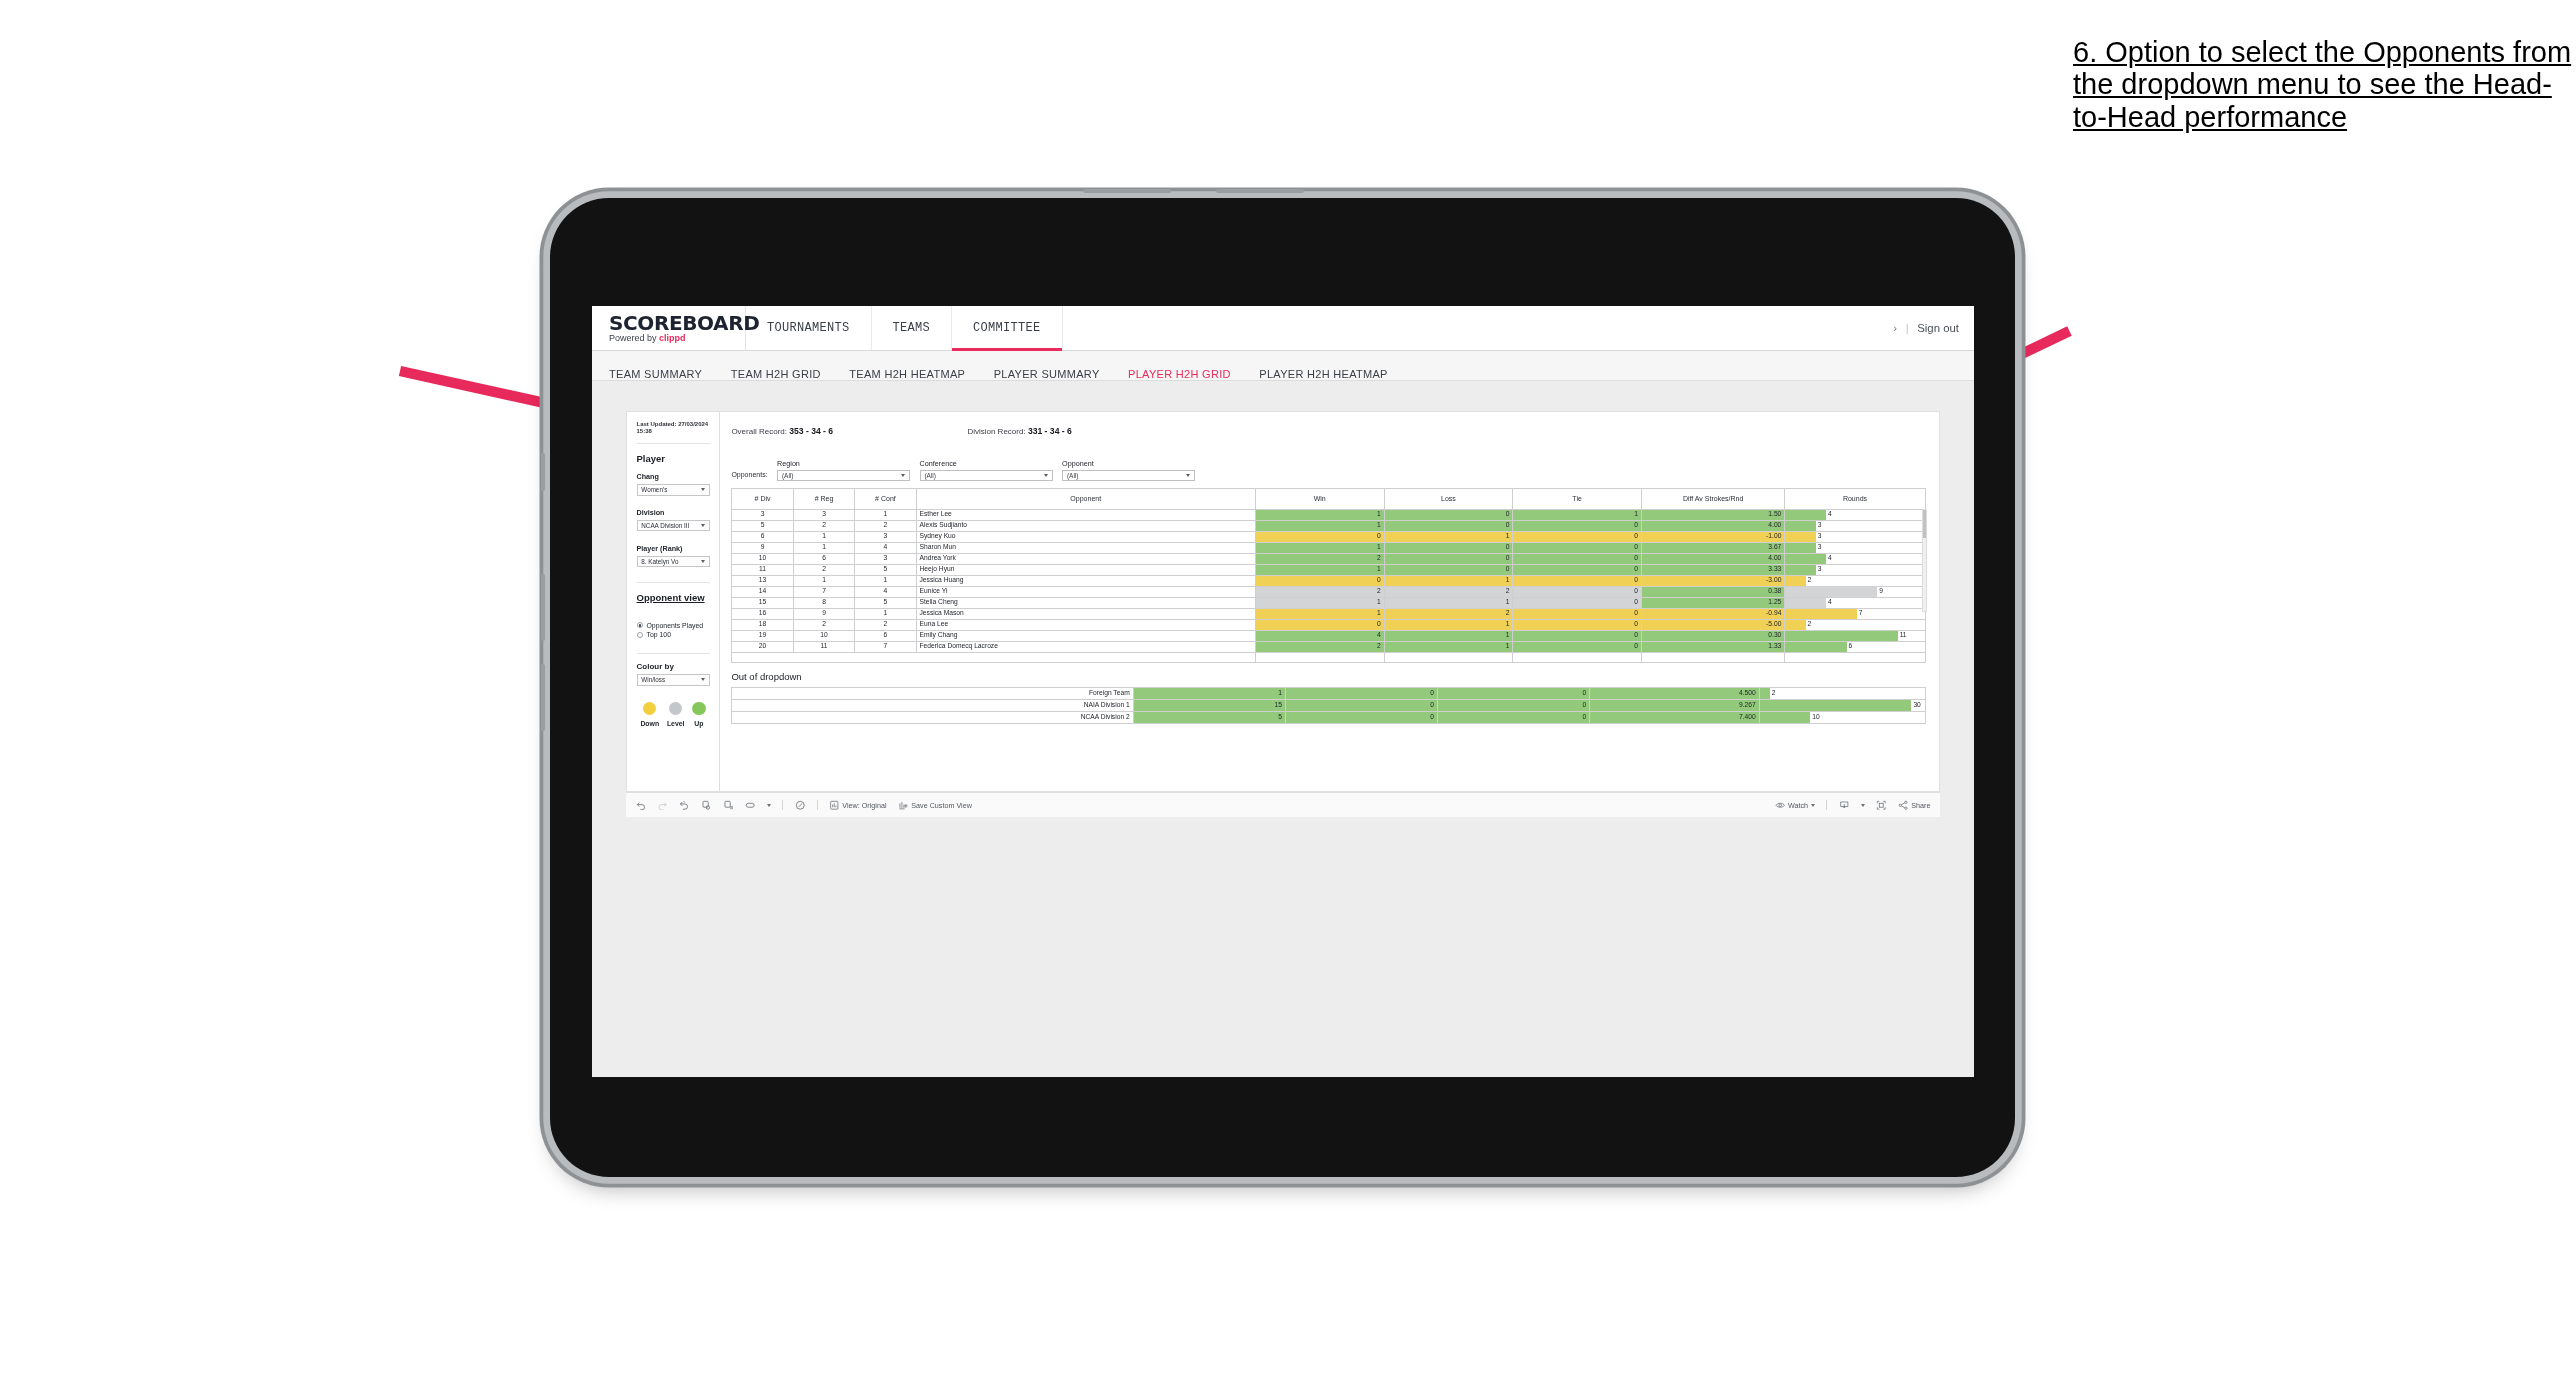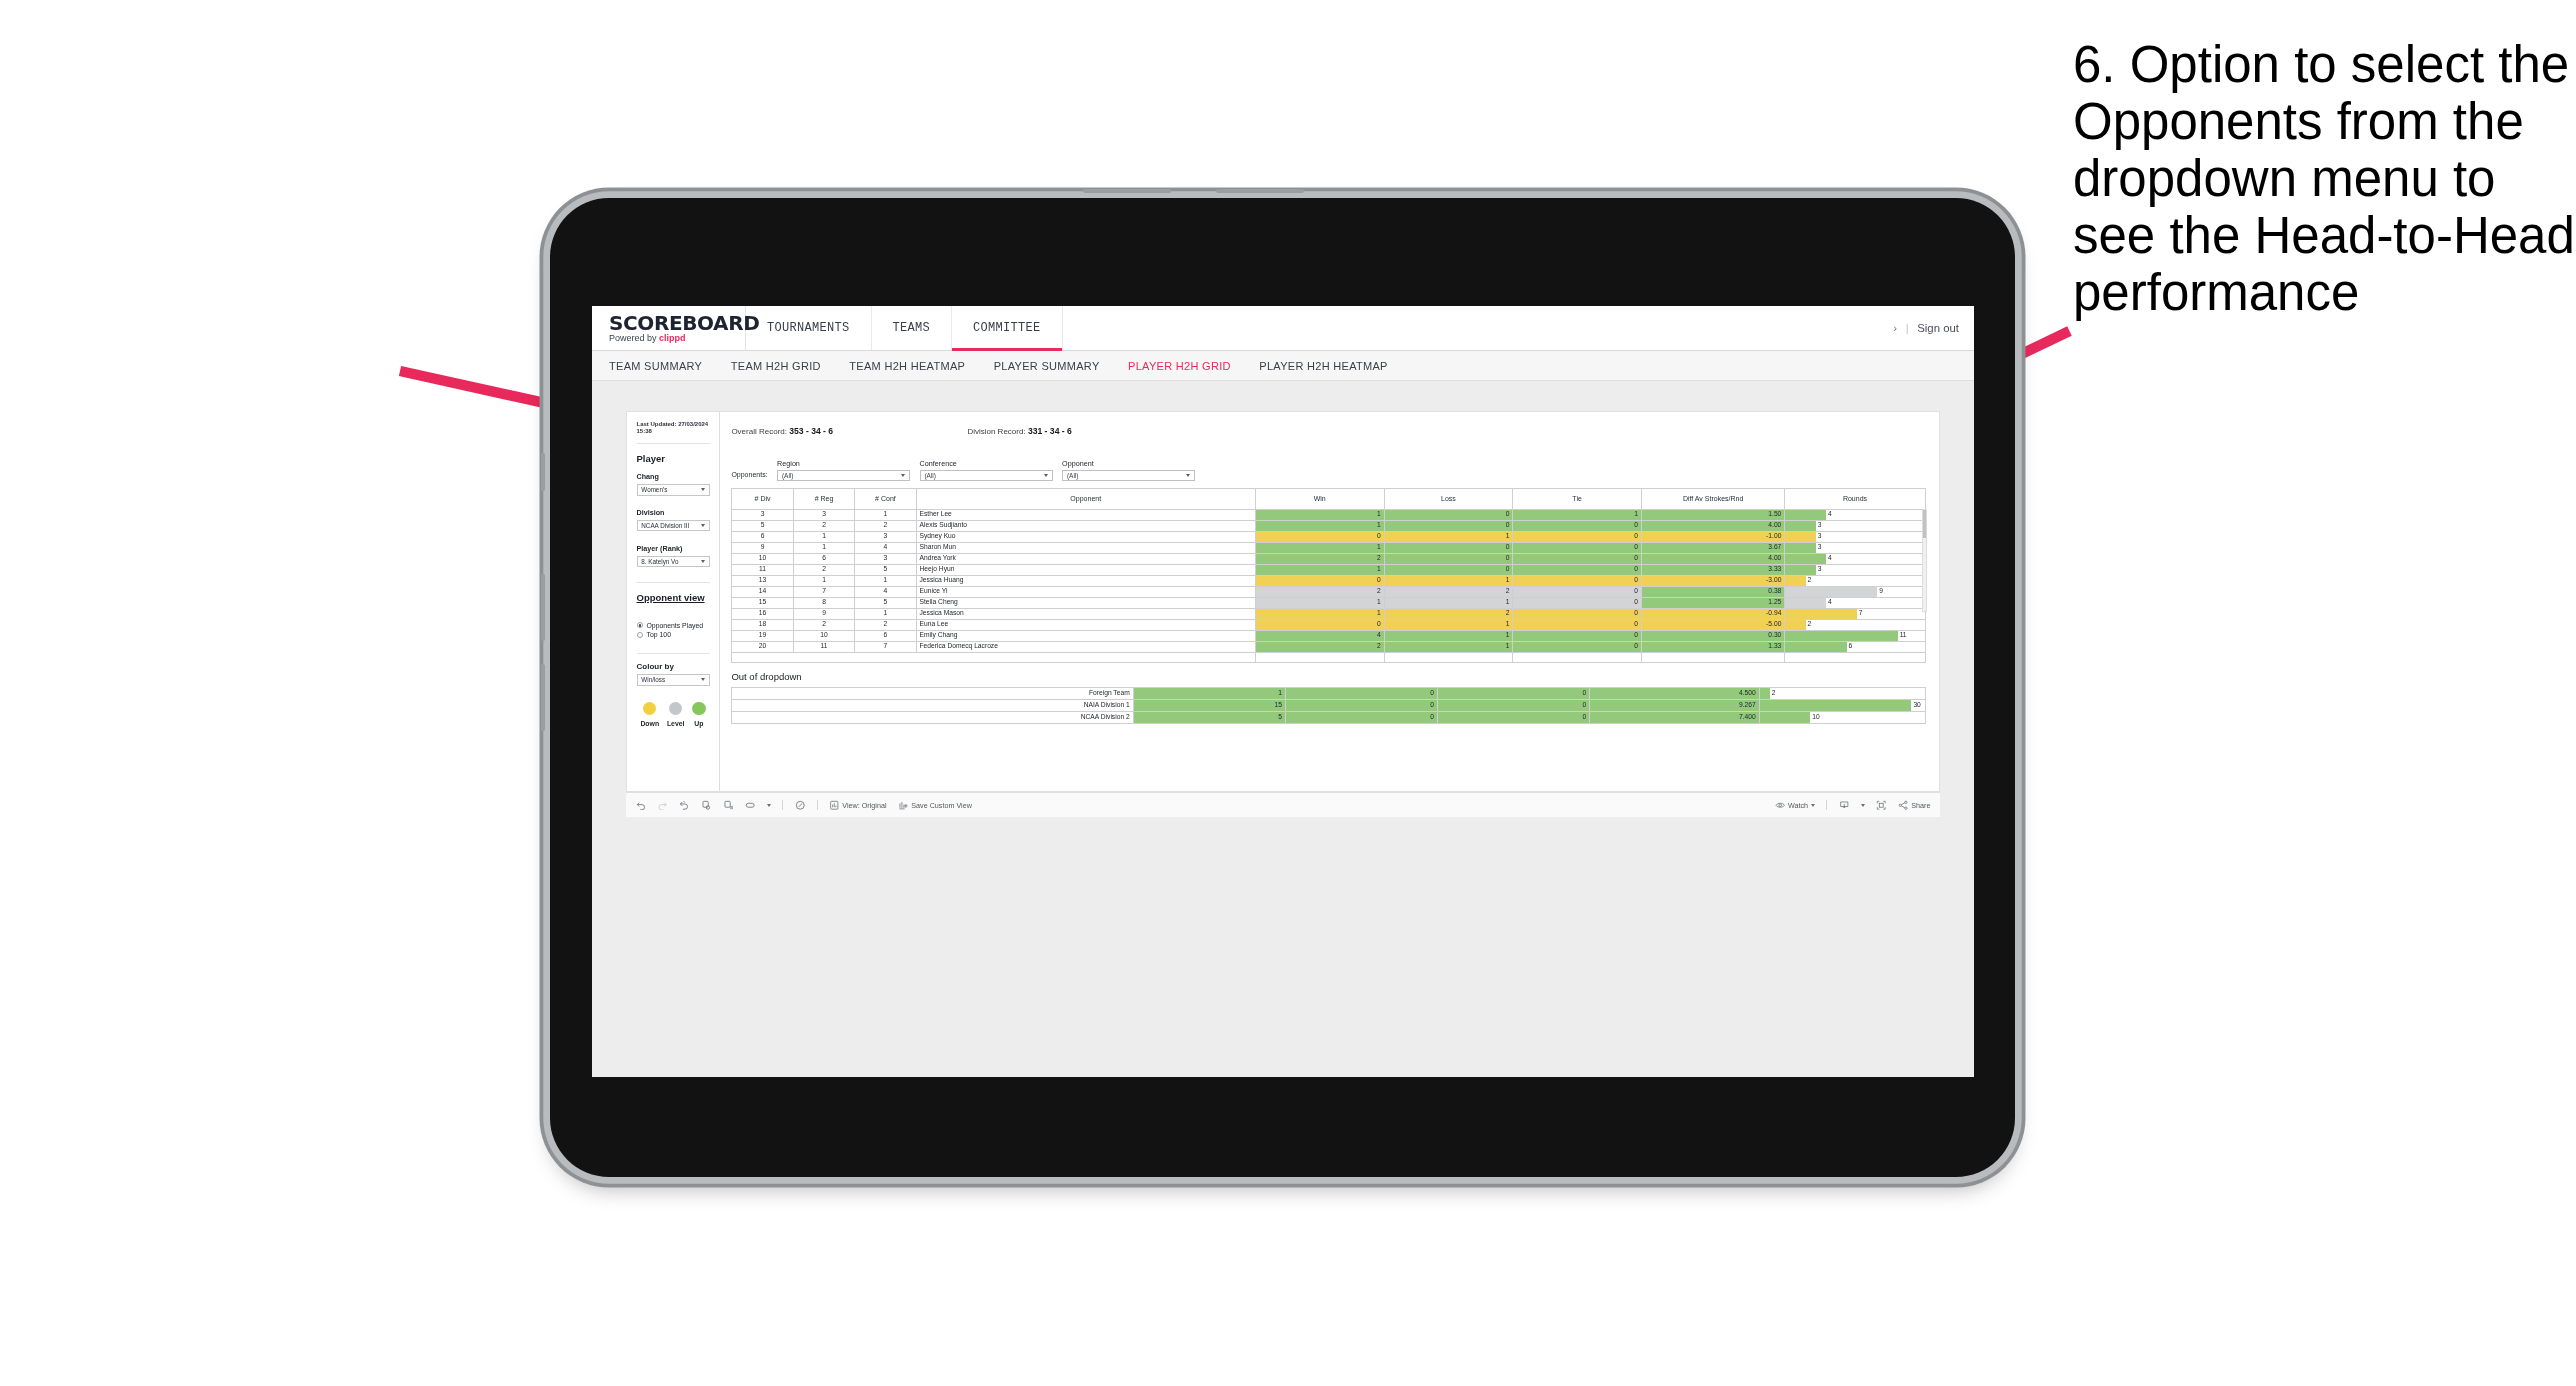--- a/index.html
+++ b/index.html
@@ -8,25 +8,26 @@
     background: #ffffff;
     font-family: "Liberation Sans", sans-serif;
     overflow: hidden;
   }
   #root { position: relative; width: 2576px; height: 1386px; }
 
   
   .annot {
     position: absolute;
     font-family: "Liberation Sans", sans-serif;
-    font-size: 51px;
+    font-size: 29px;
     line-height: 1.12;
     color: #000000;
     font-weight: 400;
     white-space: pre-line;
+    text-decoration: underline;
   }
   #annot-left  { left: 67px;  top: 99px; width: 476px; }
   #annot-right { left: 2073px; top: 36px;  width: 504px; }
 
   .arrow-svg { position: absolute; left: 0; top: 0; width: 2576px; height: 1386px; pointer-events: none; }
 
   
   #tablet {
     position: absolute;
     left: 550px; top: 198px;
@@ -78,21 +79,21 @@
   .header-right {
     margin-left: auto; display: flex; align-items: center;
     padding-right: 15px; gap: 8.6px; font-size: 11.4px; color: #4a4f57;
   }
   .header-right .sep { color: #c5c5c5; }
   .chev { color: #70757c; font-size: 11.4px; }
 
   
   .sub-nav {
     height: 30px; background: #f6f6f6; border-bottom: 1px solid #dcdcdc;
-    display: flex; align-items: center; padding-left: 17px; gap: 28.5px;
+    display: flex; align-items: flex-end; padding-left: 17px; gap: 28.5px;
   }
   .sub-nav .sub-item { font-size: 11px; color: #3a3f47; letter-spacing: 0.3px; }
   .sub-nav .sub-item.active { color: #e8295c; }
 
   
   .workspace { padding: 30px 34px 0 34px; height: calc(100% - 76px); }
   .dash {
     background: #ffffff; height: 381px; width: 100%;
     display: flex; border: 1px solid #e0e0e0;
   }

